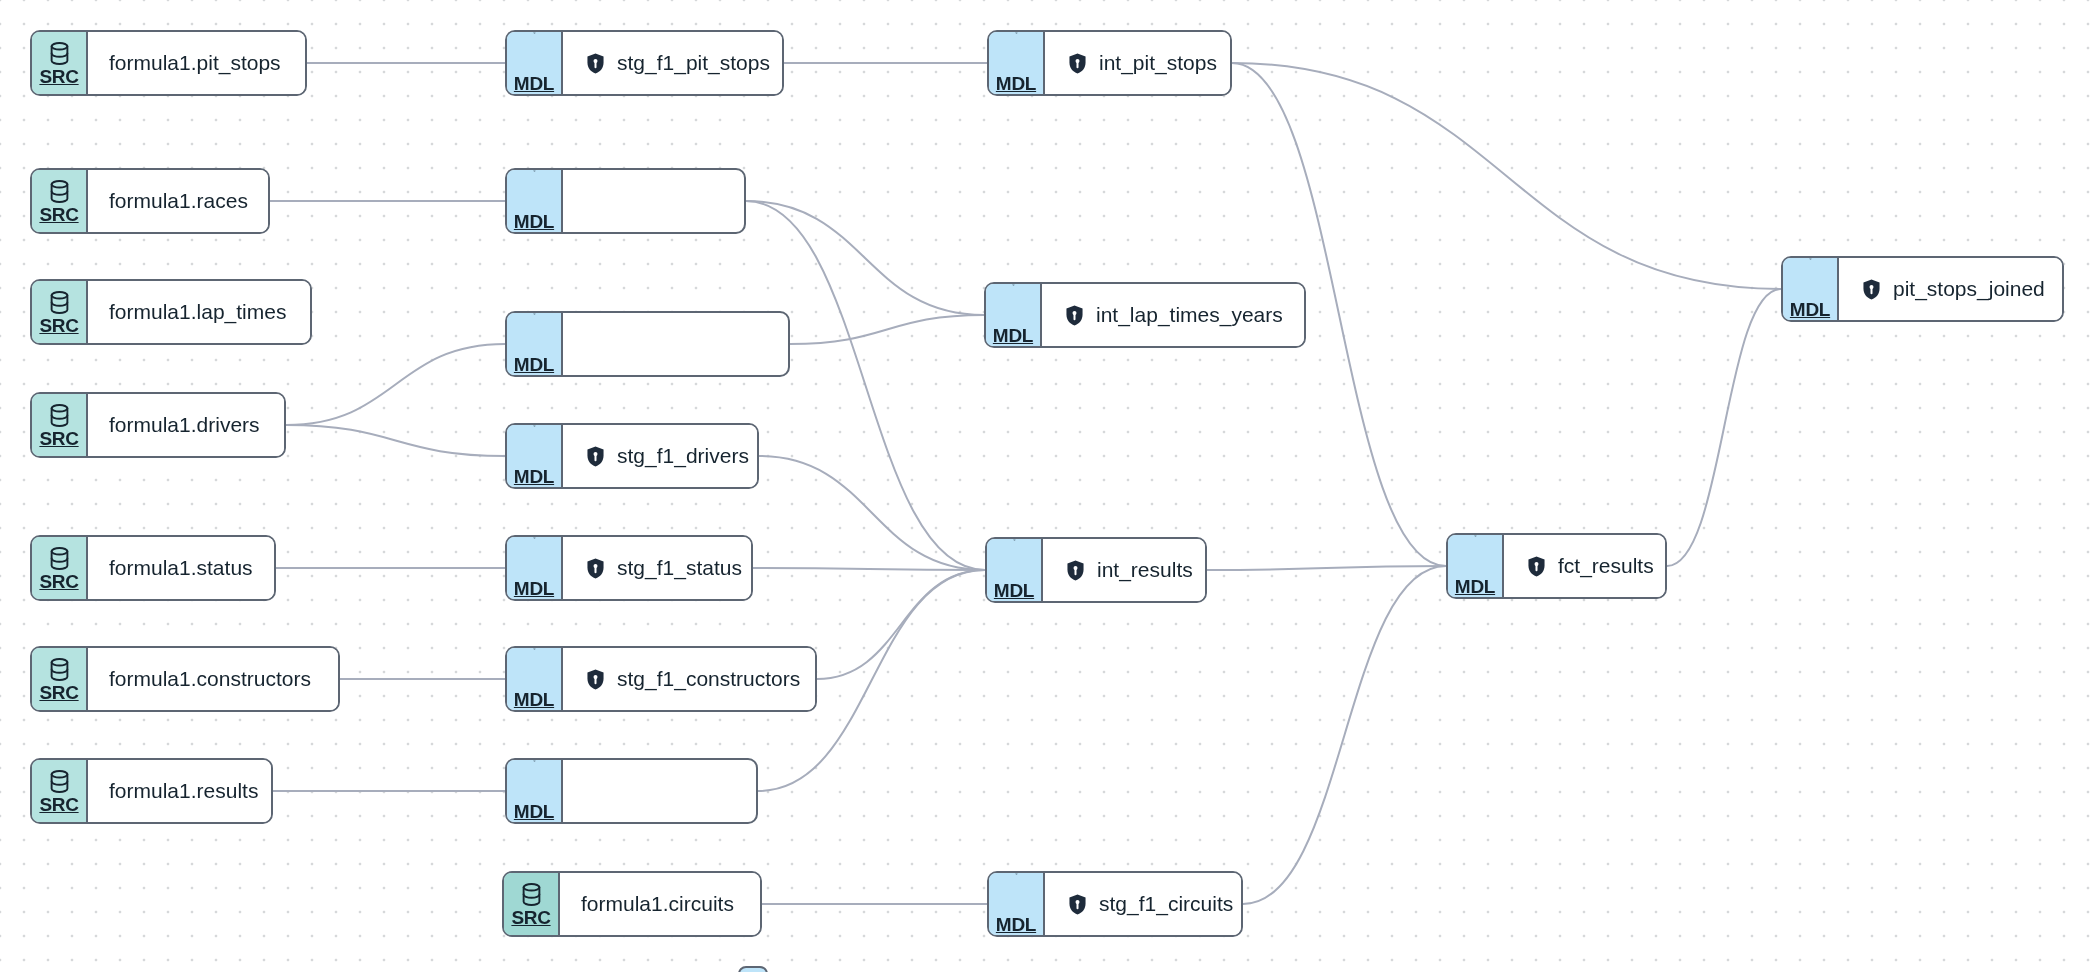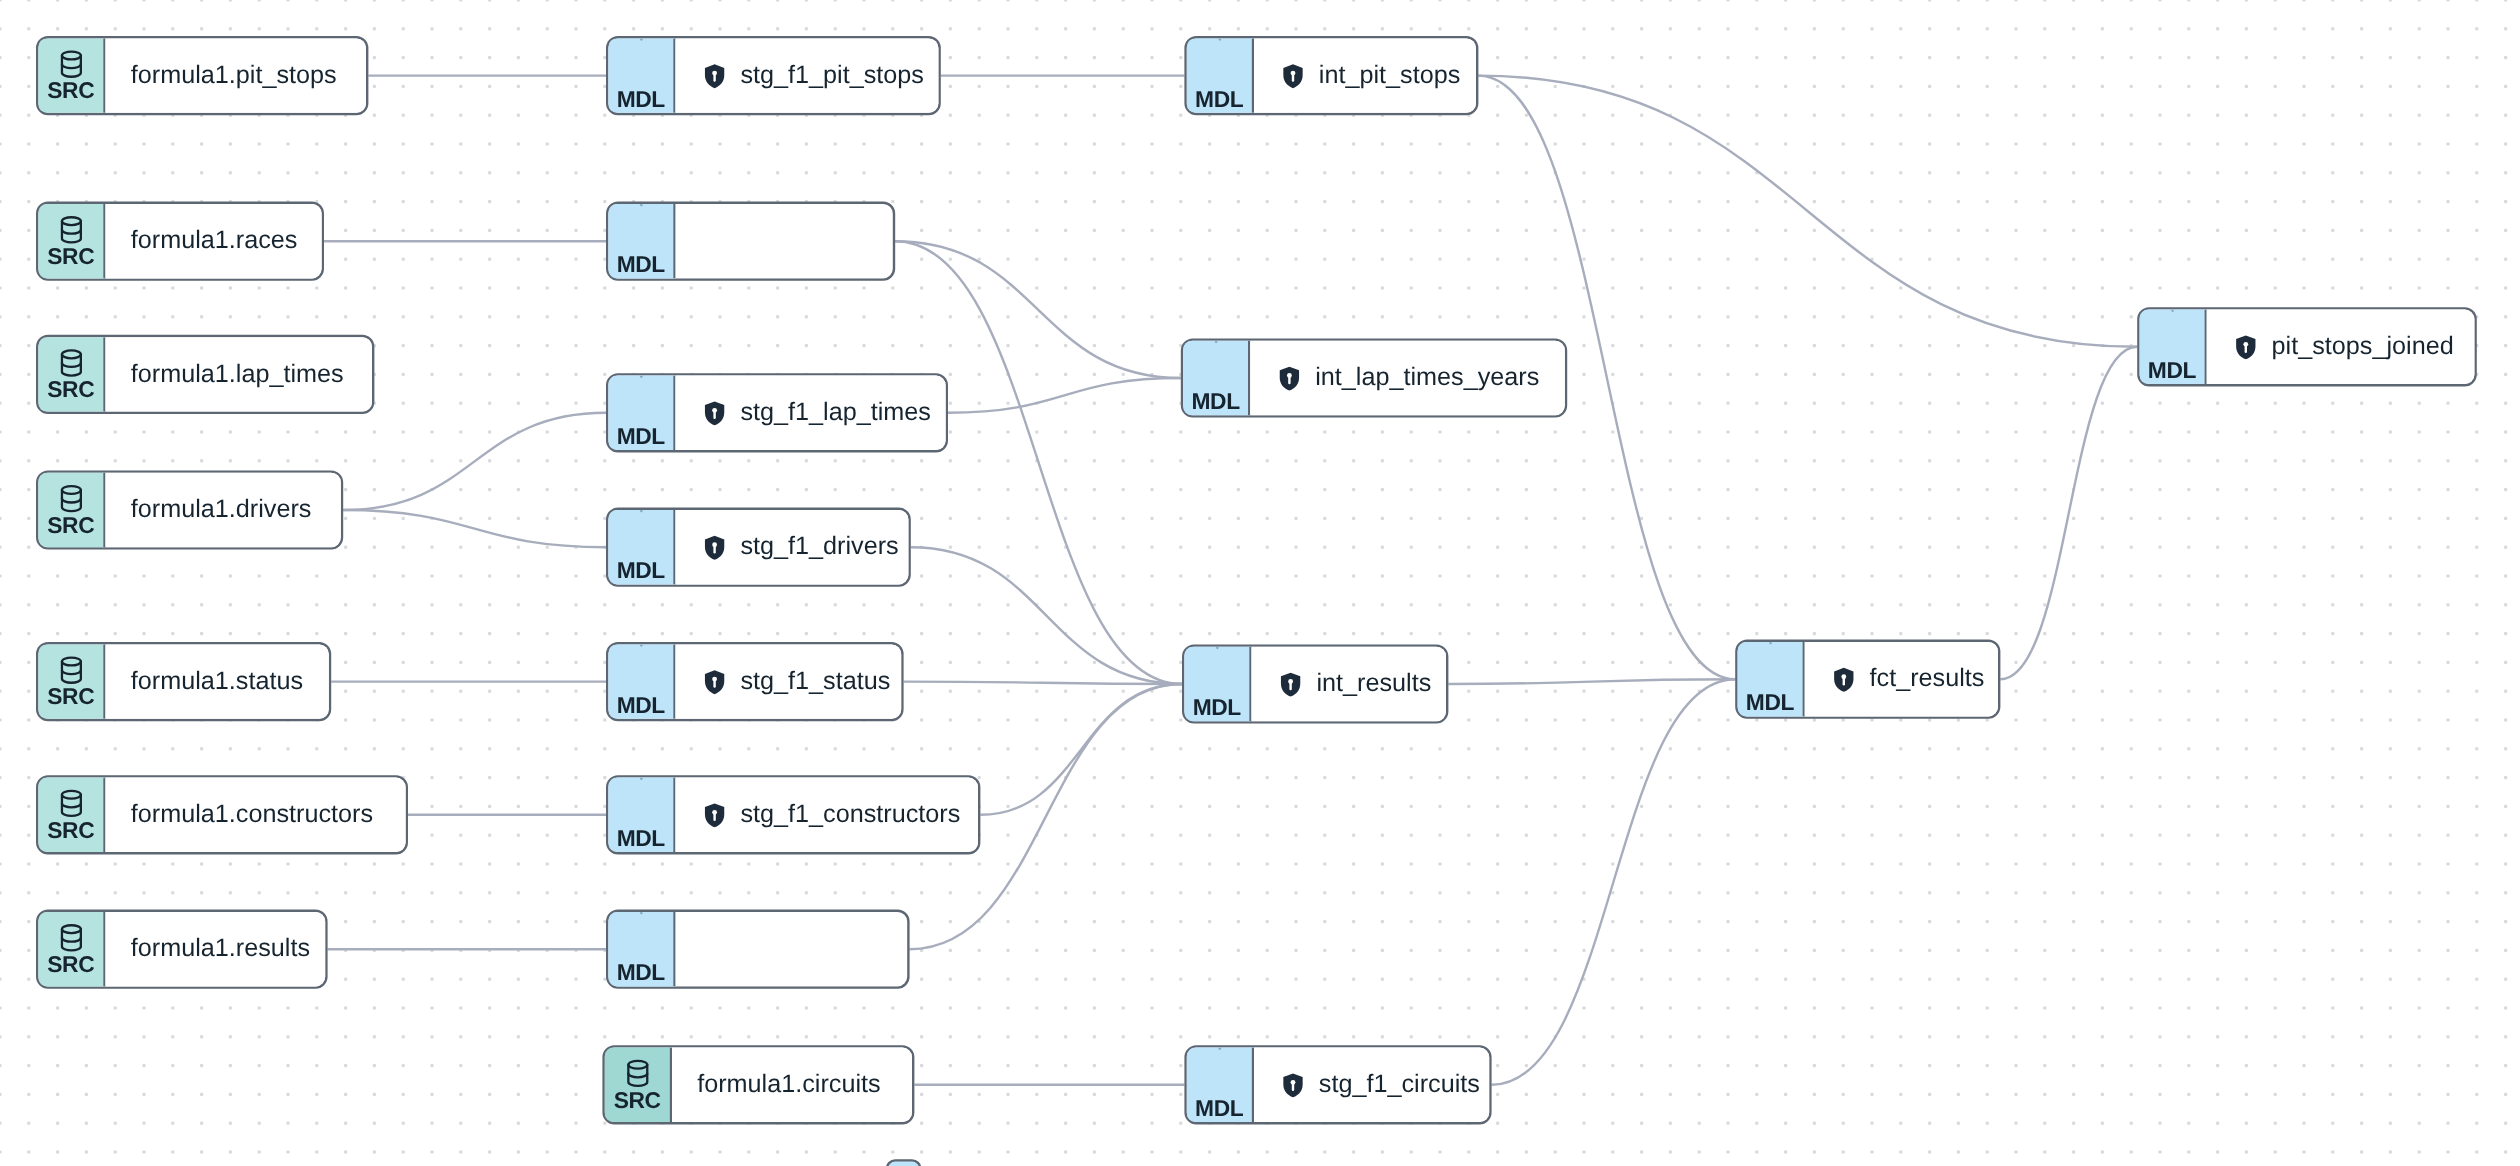--- a/index.html
+++ b/index.html
@@ -12,21 +12,21 @@
   }
   .edge-layer{position:absolute;left:0;top:0;width:100%;height:100%;}
   .edge{fill:none;stroke:var(--c-edge,#a7adbc);stroke-width:2px;}
   .node{
     position:absolute;display:flex;align-items:stretch;box-sizing:border-box;
     background:#ffffff;border:2px solid var(--c-border,#5d6673);border-radius:10px;
     cursor:pointer;
   }
   .node-badge{
     flex:0 0 54px;width:54px;display:flex;flex-direction:column;align-items:center;justify-content:center;
-    border-right:2px solid var(--c-border,#5d6673);border-radius:7px 0 0 7px;color:var(--c-text,#16242f);
+    border-right:2px solid var(--c-border,#5d6673);border-radius:7px 0 0 7px;color:var(--c-text,#16242f);text-decoration:underline;
   }
   .node--source .node-badge{background:var(--c-src,#b5e3e0);}
   .node--source.node--deep .node-badge{background:var(--c-src-deep,#9fd8d3);}
   .node--model .node-badge{background:var(--c-mdl,#bee4f9);gap:40px;}
   .type-icon{width:27px;height:27px;display:block;}
   .badge-text{font-size:19px;font-weight:700;line-height:1.05;letter-spacing:-0.3px;}
   .node-body{
     flex:1 1 auto;display:flex;align-items:center;gap:10px;
     padding:0 2px 0 21px;white-space:nowrap;background:#fff;border-radius:0 8px 8px 0;
   }
@@ -218,28 +218,20 @@
       <div class="node node--model" style="left: 505px; top: 311px; min-width: 285px; height: 66px;">
     <div class="node-badge">
 
       <svg class="type-icon icon-model" viewBox="0 0 24 24" fill="none" stroke="currentColor" stroke-width="1.7" stroke-linecap="round" stroke-linejoin="round">
         <path d="M12 2.8 L19.9 7.4 V16.6 L12 21.2 L4.1 16.6 V7.4 Z"></path>
         <path d="M4.1 7.4 L12 12 L19.9 7.4"></path>
         <path d="M12 12 V21.2"></path>
       </svg>
       <span class="badge-text">MDL</span>
     </div>
-    <div class="node-body">
-      <svg class="shield" viewBox="0 0 24 24">
-        <path d="M12 1.6 L20.4 4.8 V11 c0 5.9 -3.4 9.5 -8.4 11.4 C7 20.5 3.6 16.9 3.6 11 V4.8 Z" fill="#1e2b3b"></path>
-        <circle cx="12" cy="9.3" r="2.1" fill="#ffffff"></circle>
-        <path d="M12 10.6 V15.8" stroke="#ffffff" stroke-width="2.1" stroke-linecap="round"></path>
-      </svg>
-      <span class="node-label">stg_f1_lap_times</span>
-    </div>
   </div>
       <div class="node node--model" style="left: 505px; top: 423px; min-width: 254px; height: 66px;">
     <div class="node-badge">
 
       <svg class="type-icon icon-model" viewBox="0 0 24 24" fill="none" stroke="currentColor" stroke-width="1.7" stroke-linecap="round" stroke-linejoin="round">
         <path d="M12 2.8 L19.9 7.4 V16.6 L12 21.2 L4.1 16.6 V7.4 Z"></path>
         <path d="M4.1 7.4 L12 12 L19.9 7.4"></path>
         <path d="M12 12 V21.2"></path>
       </svg>
       <span class="badge-text">MDL</span>

